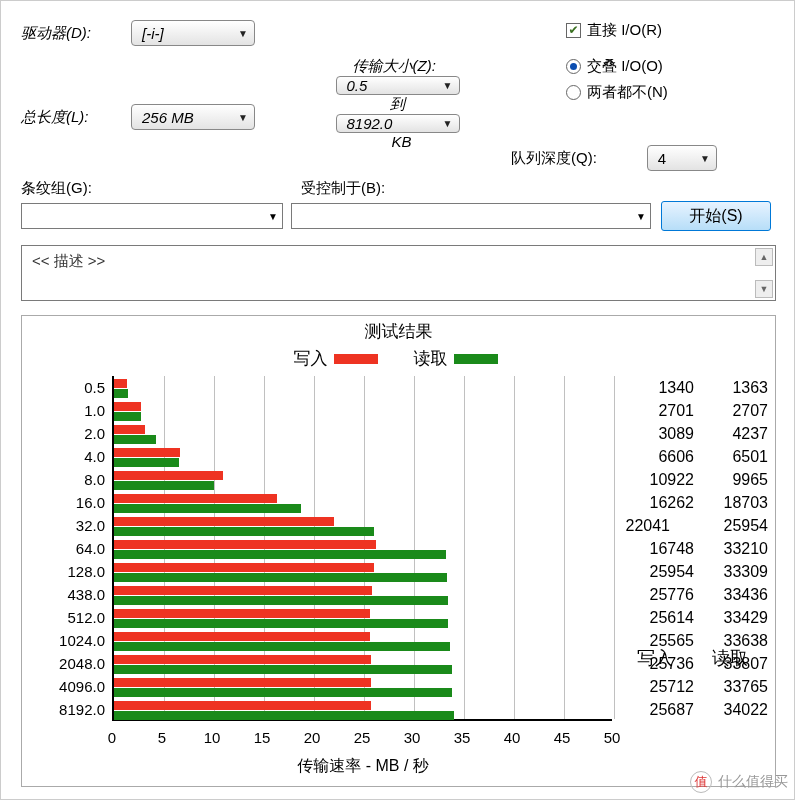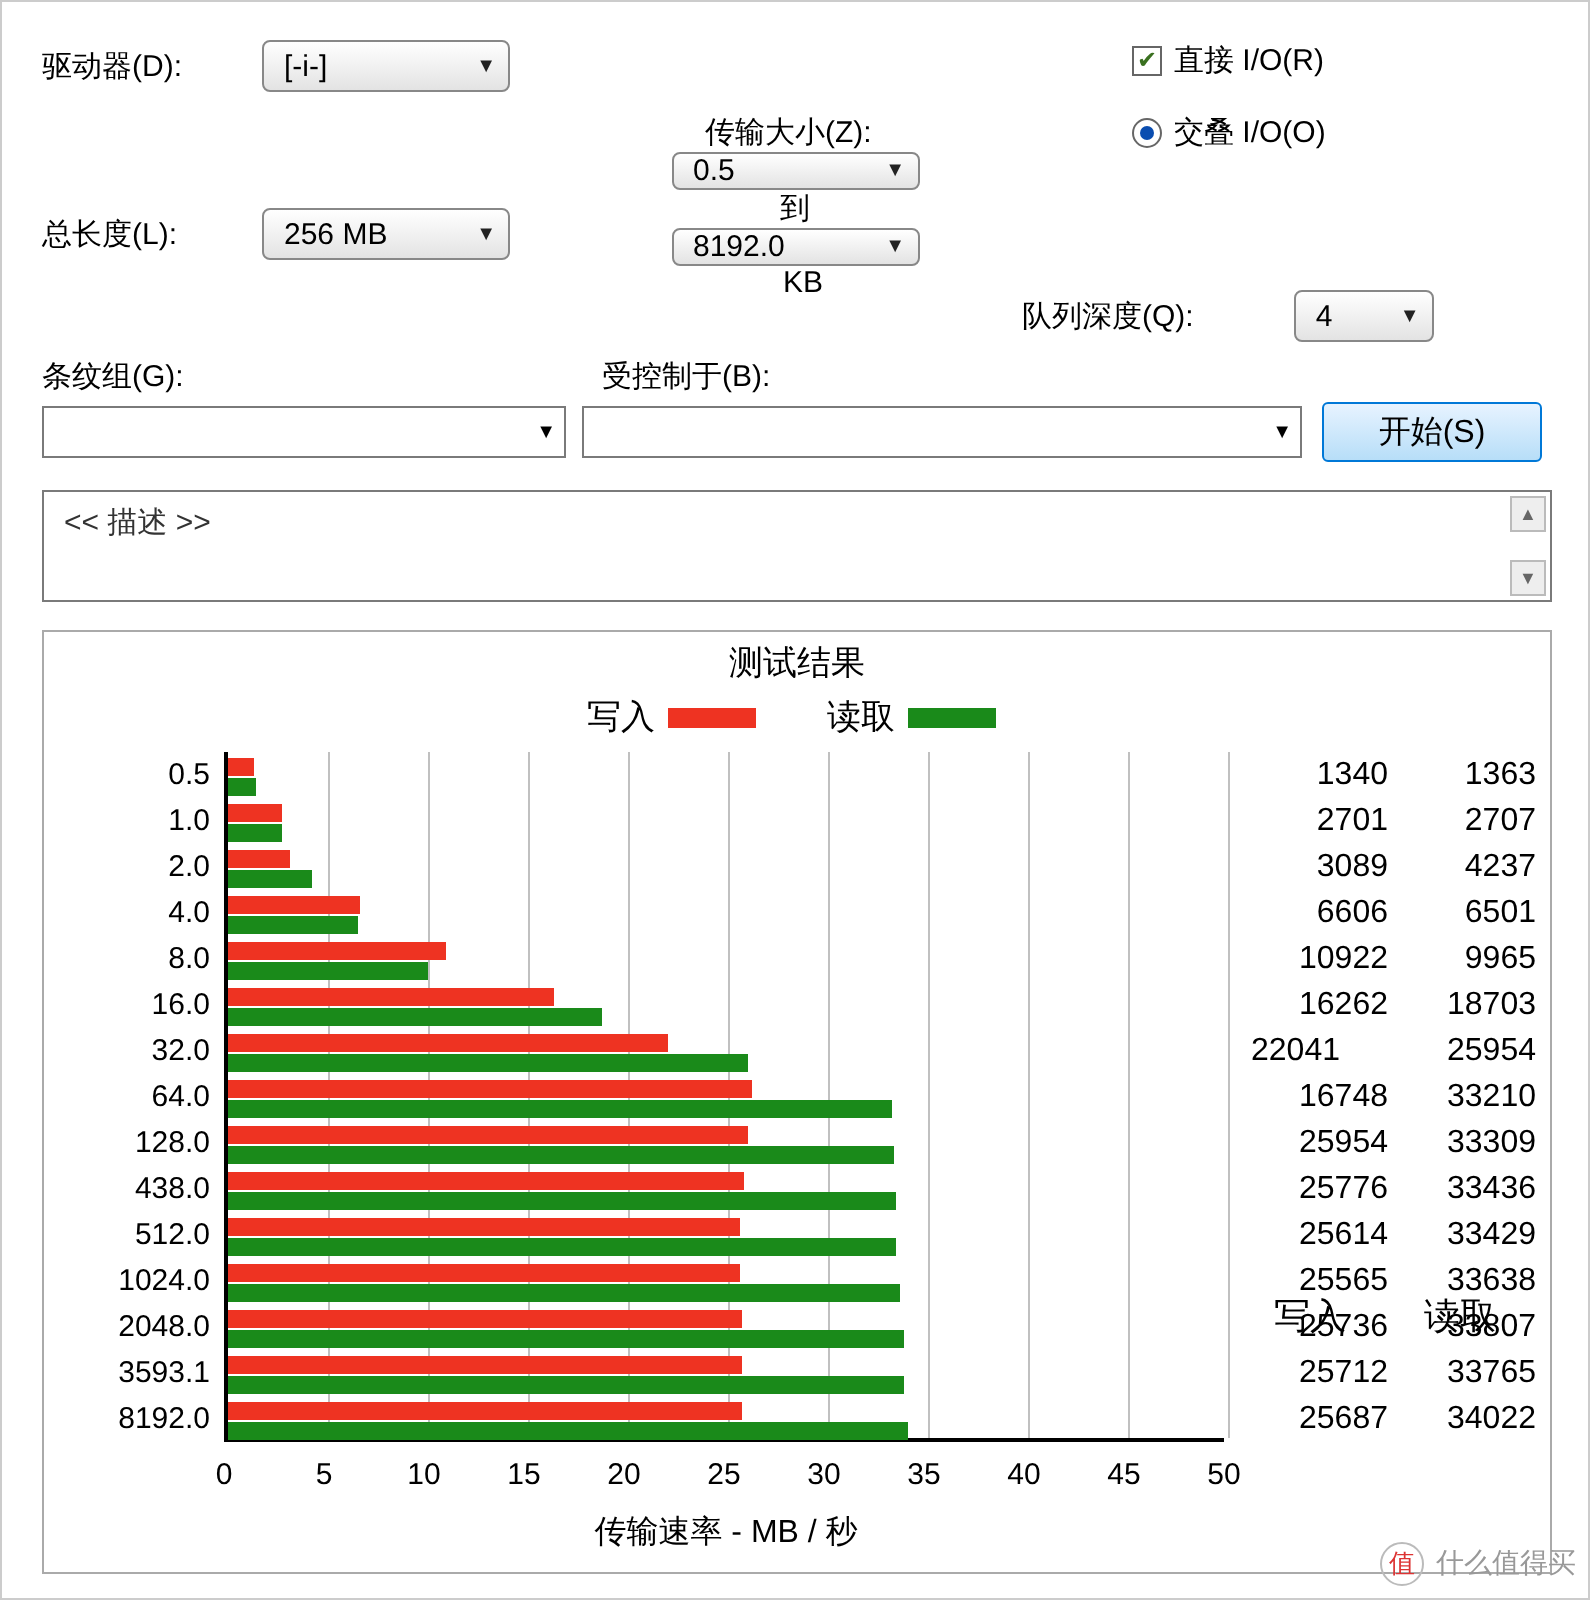--- a/index.html
+++ b/index.html
@@ -8,21 +8,21 @@
     width: 795px;
     height: 800px;
     background: #fff;
     font-family: "SimSun", "Microsoft YaHei", sans-serif;
     font-size: 15px;
     color: #000;
     border: 1px solid #ccc;
     position: relative;
     overflow: hidden;
   }
-  .toprow { display:flex; align-items:center; height:36px; }
+  .toprow { display:flex; align-items:center; height:36px;font-style:italic; }
   .label { width:130px; padding-left:20px; }
   .sel {
     display:inline-flex; align-items:center; justify-content:space-between;
     height:26px; border:1px solid #888; border-radius:4px;
     background: linear-gradient(#fff,#e3e3e3);
     padding:0 6px 0 10px; font-family: inherit; font-size:15px;
   }
   .sel .caret { margin-left:8px; font-size:10px; color:#222; }
   .chk, .rad {
     width:15px; height:15px; border:1px solid #666; margin-right:6px;
@@ -122,20 +122,24 @@
 
 <div class="rightopts">
   <div class="opt">
     <span class="chk on"></span>
     <span>直接 I/O(R)</span>
   </div>
   <div style="height:10px"></div>
   <div class="opt">
     <span class="rad on"></span>
     <span>交叠 I/O(O)</span>
+  </div>
+  <div class="opt">
+    <span class="rad"></span>
+    <span>两者都不(N)</span>
   </div>
 </div>
 
 <div class="qdepth">
   <span>队列深度(Q):</span>
   <div class="sel" style="width:70px; margin-left:50px">
     <span>4</span>
     <span class="caret">▼</span>
   </div>
 </div>
@@ -255,21 +259,21 @@
     <div class="dataval" style="left: 688px; top: 269.5px;">33436</div>
     <div class="ylab" style="top: 292.5px;">512.0</div>
     <div class="dataval" style="left: 614px; top: 292.5px;">25614</div>
     <div class="dataval" style="left: 688px; top: 292.5px;">33429</div>
     <div class="ylab" style="top: 315.5px;">1024.0</div>
     <div class="dataval" style="left: 614px; top: 315.5px;">25565</div>
     <div class="dataval" style="left: 688px; top: 315.5px;">33638</div>
     <div class="ylab" style="top: 338.5px;">2048.0</div>
     <div class="dataval" style="left: 614px; top: 338.5px;">25736</div>
     <div class="dataval" style="left: 688px; top: 338.5px;">33807</div>
-    <div class="ylab" style="top: 361.5px;">3593.1</div>
+    <div class="ylab" style="top: 361.5px;">4096.0</div>
     <div class="dataval" style="left: 614px; top: 361.5px;">25712</div>
     <div class="dataval" style="left: 688px; top: 361.5px;">33765</div>
     <div class="ylab" style="top: 384.5px;">8192.0</div>
     <div class="dataval" style="left: 614px; top: 384.5px;">25687</div>
     <div class="dataval" style="left: 688px; top: 384.5px;">34022</div>
   </div>
 
 <div class="watermark">
   <span class="wm-badge">值</span>
   <span>什么值得买</span>

